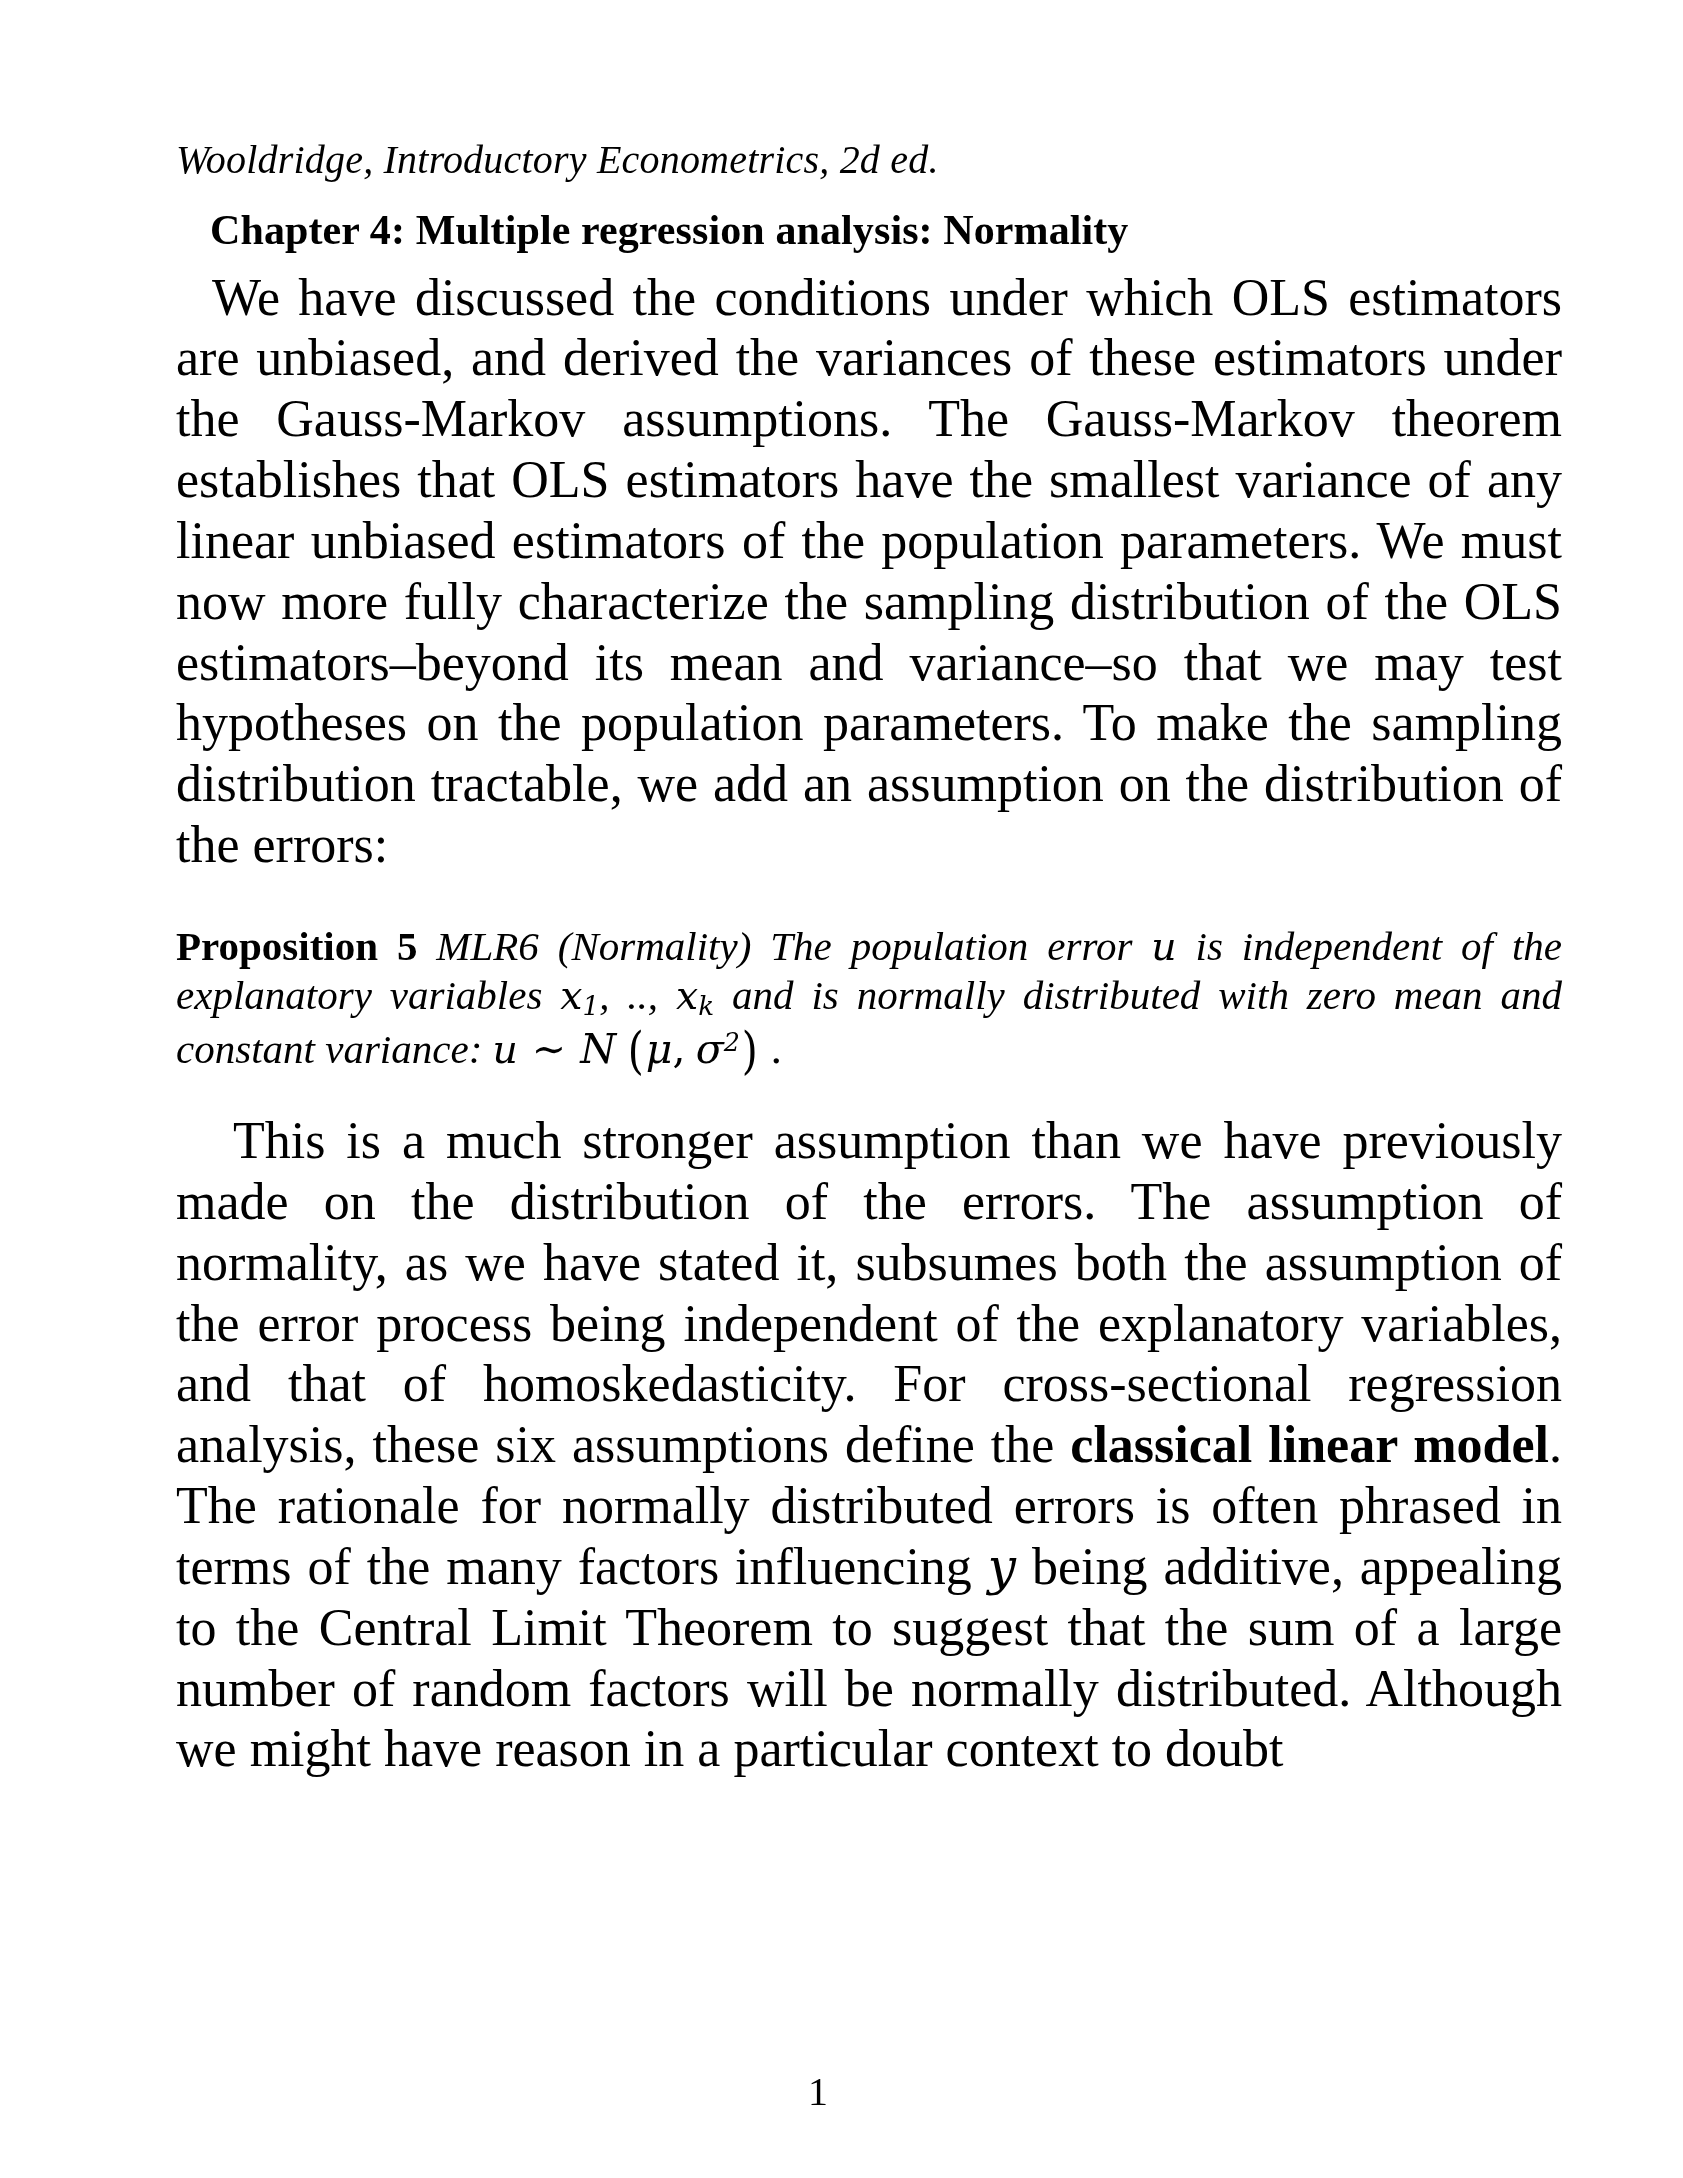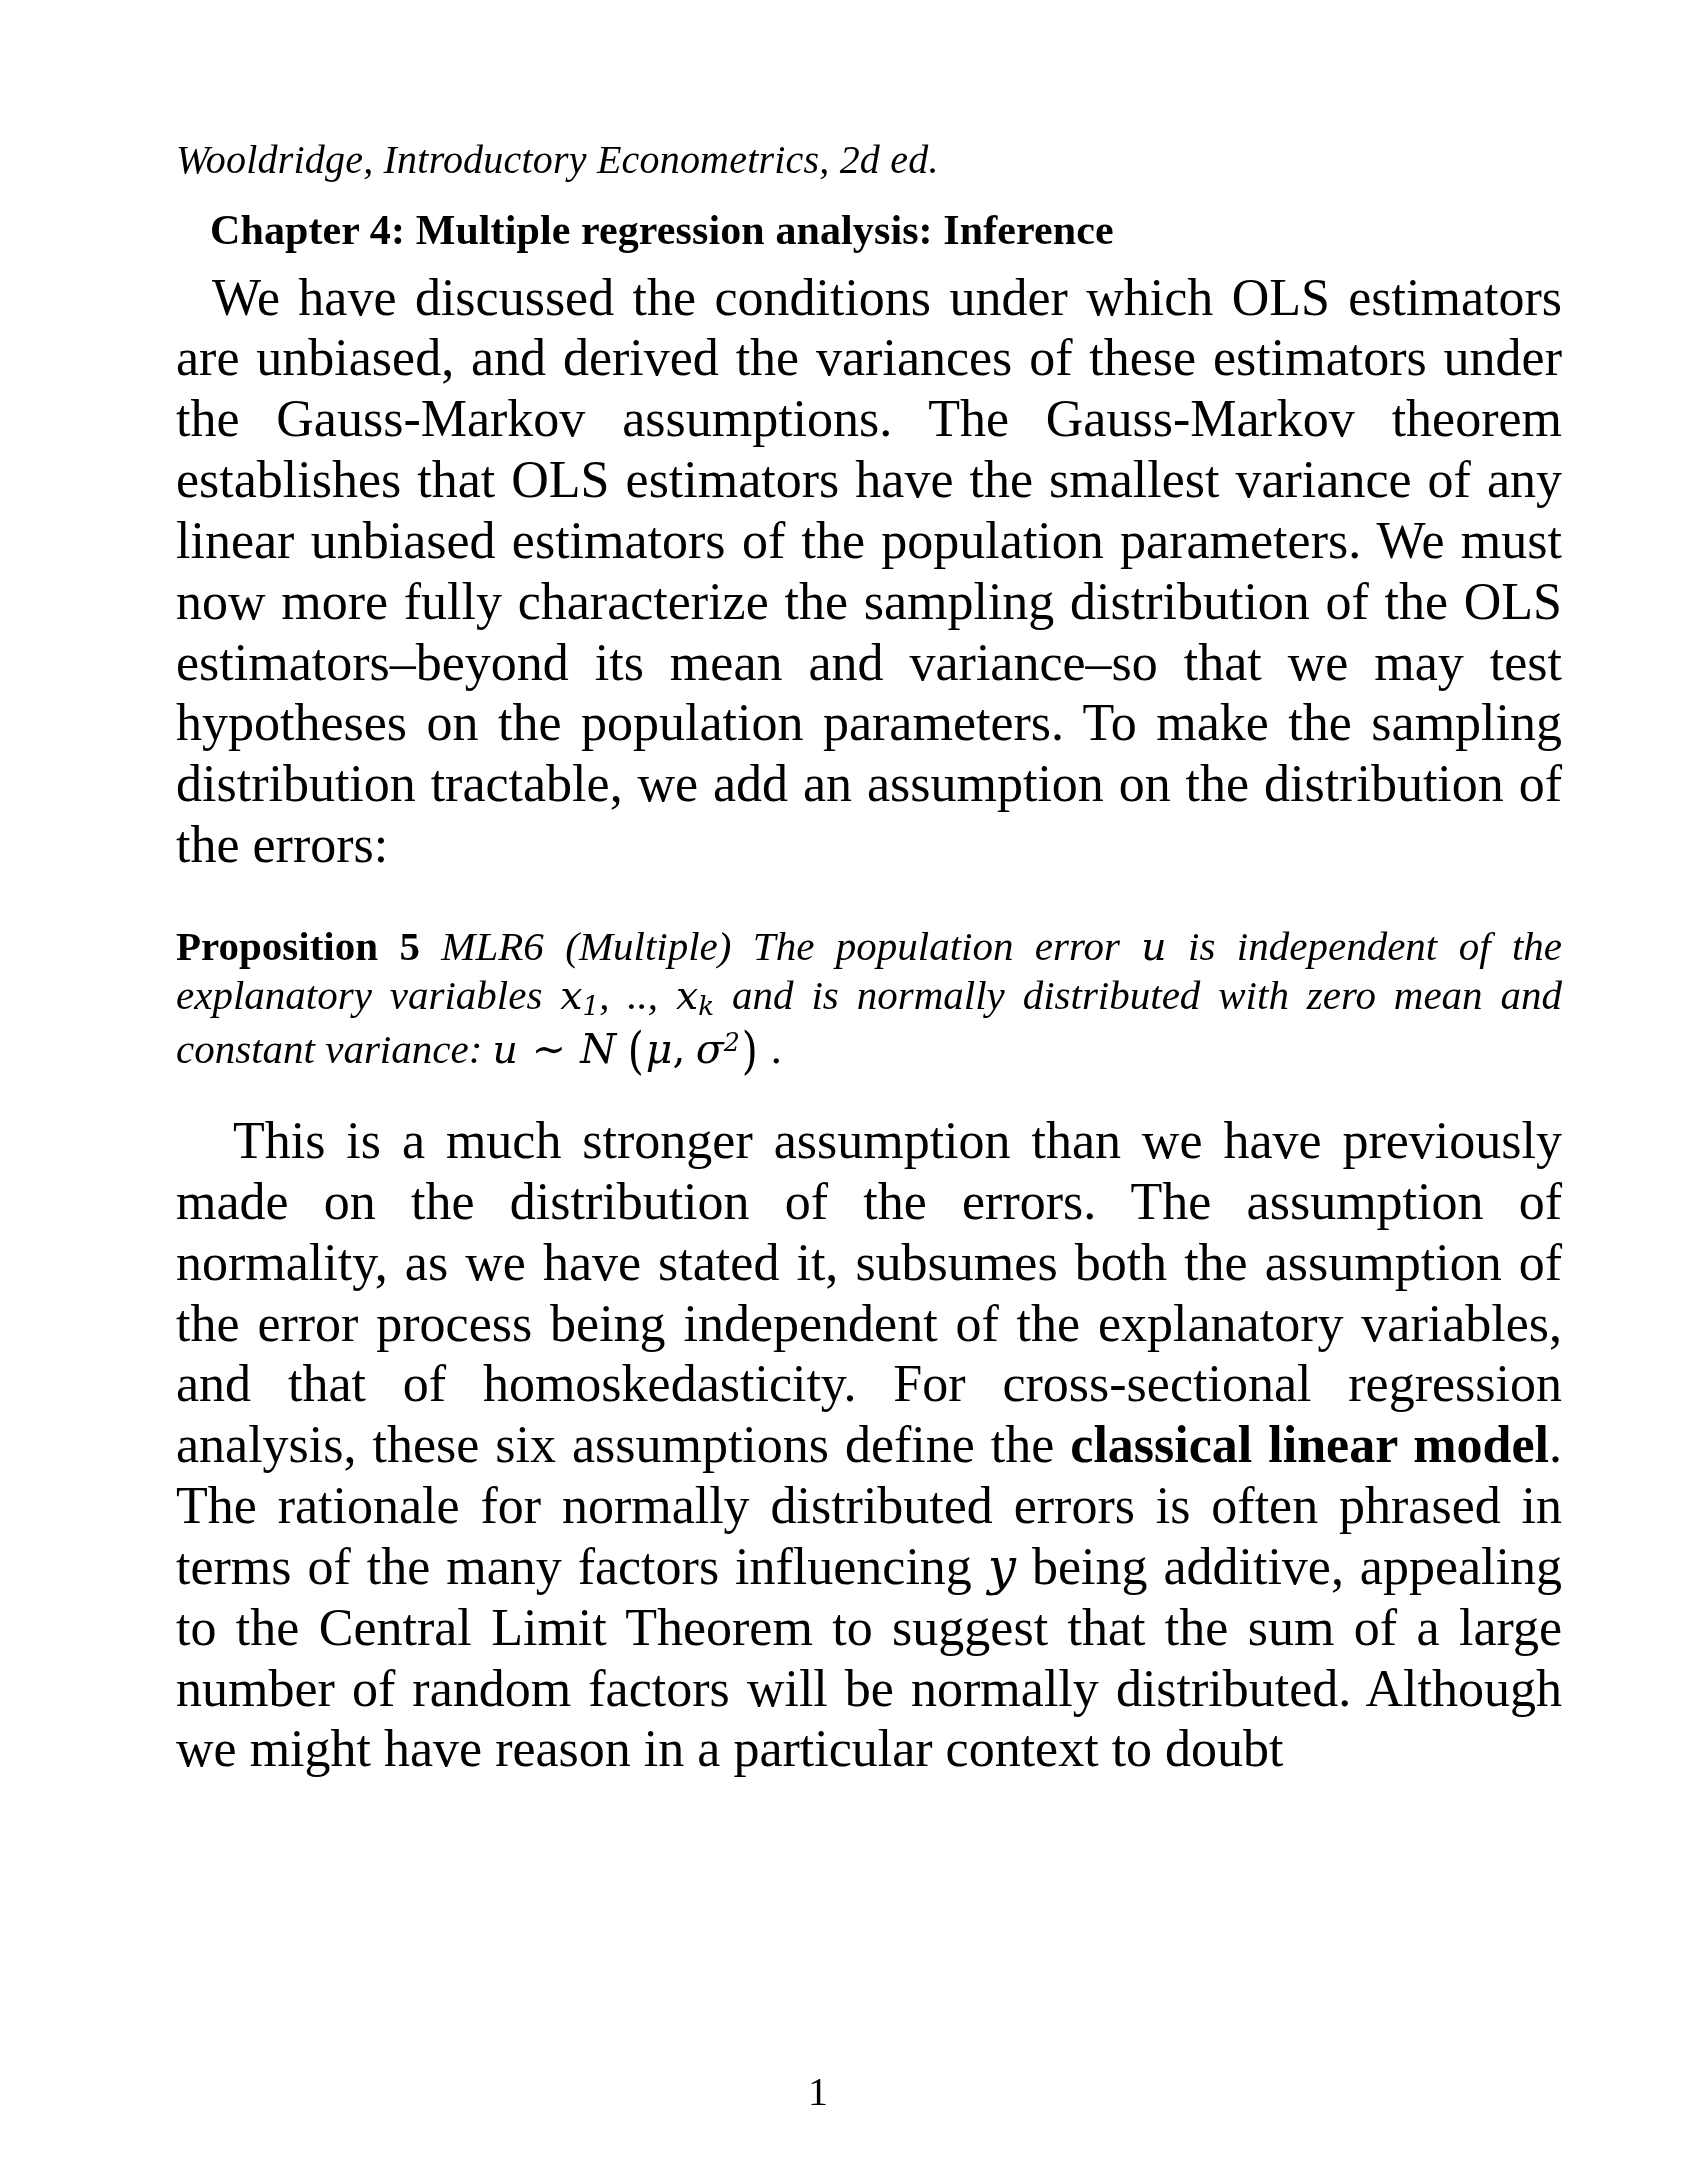--- a/index.html
+++ b/index.html
@@ -119,27 +119,27 @@
   }
 </style>
 </head>
 <body>
 
 <div class="page">
   <div class="content">
 
     <div class="running-head">Wooldridge, Introductory Econometrics, 2d ed.</div>
 
-    <div class="chapter-title">Chapter 4: Multiple regression analysis: Inference</div>
+    <div class="chapter-title">Chapter 4: Multiple regression analysis: Normality</div>
 
     <p class="body first">We have discussed the conditions under which OLS estimators are unbiased, and derived the variances of these estimators under the Gauss-Markov assumptions. The Gauss-Markov theorem establishes that OLS estimators have the smallest variance of any linear unbiased estimators of the population parameters. We must now more fully characterize the sampling distribution of the OLS estimators–beyond its mean and variance–so that we may test hypotheses on the population parameters. To make the sampling distribution tractable, we add an assumption on the distribution of the errors:</p>
 
     <p class="proposition">
       <span class="prop-label">Proposition 5</span><span class="prop-text">
-      <span>MLR6 (Multiple) The population error</span>
+      <span>MLR6 (Normality) The population error</span>
       <span class="mathvar">u</span>
       <span>is independent of the explanatory variables</span>
       <span class="mathvar">x</span><sub class="msub">1</sub><span>, .., </span><span class="mathvar">x</span><sub class="msub">k</sub>
       <span>and is normally distributed with zero mean and constant variance:</span>
       <span class="mathvar">u</span>
       <span class="tilde-rel">∼</span>
       <span class="mathit">N</span>
       <span class="paren">(</span><span class="mathit">μ</span><span class="mathrm">,</span> <span class="mathit">σ</span><sup class="msup">2</sup><span class="paren">)</span>
       <span class="mathrm">.</span>
       </span>

